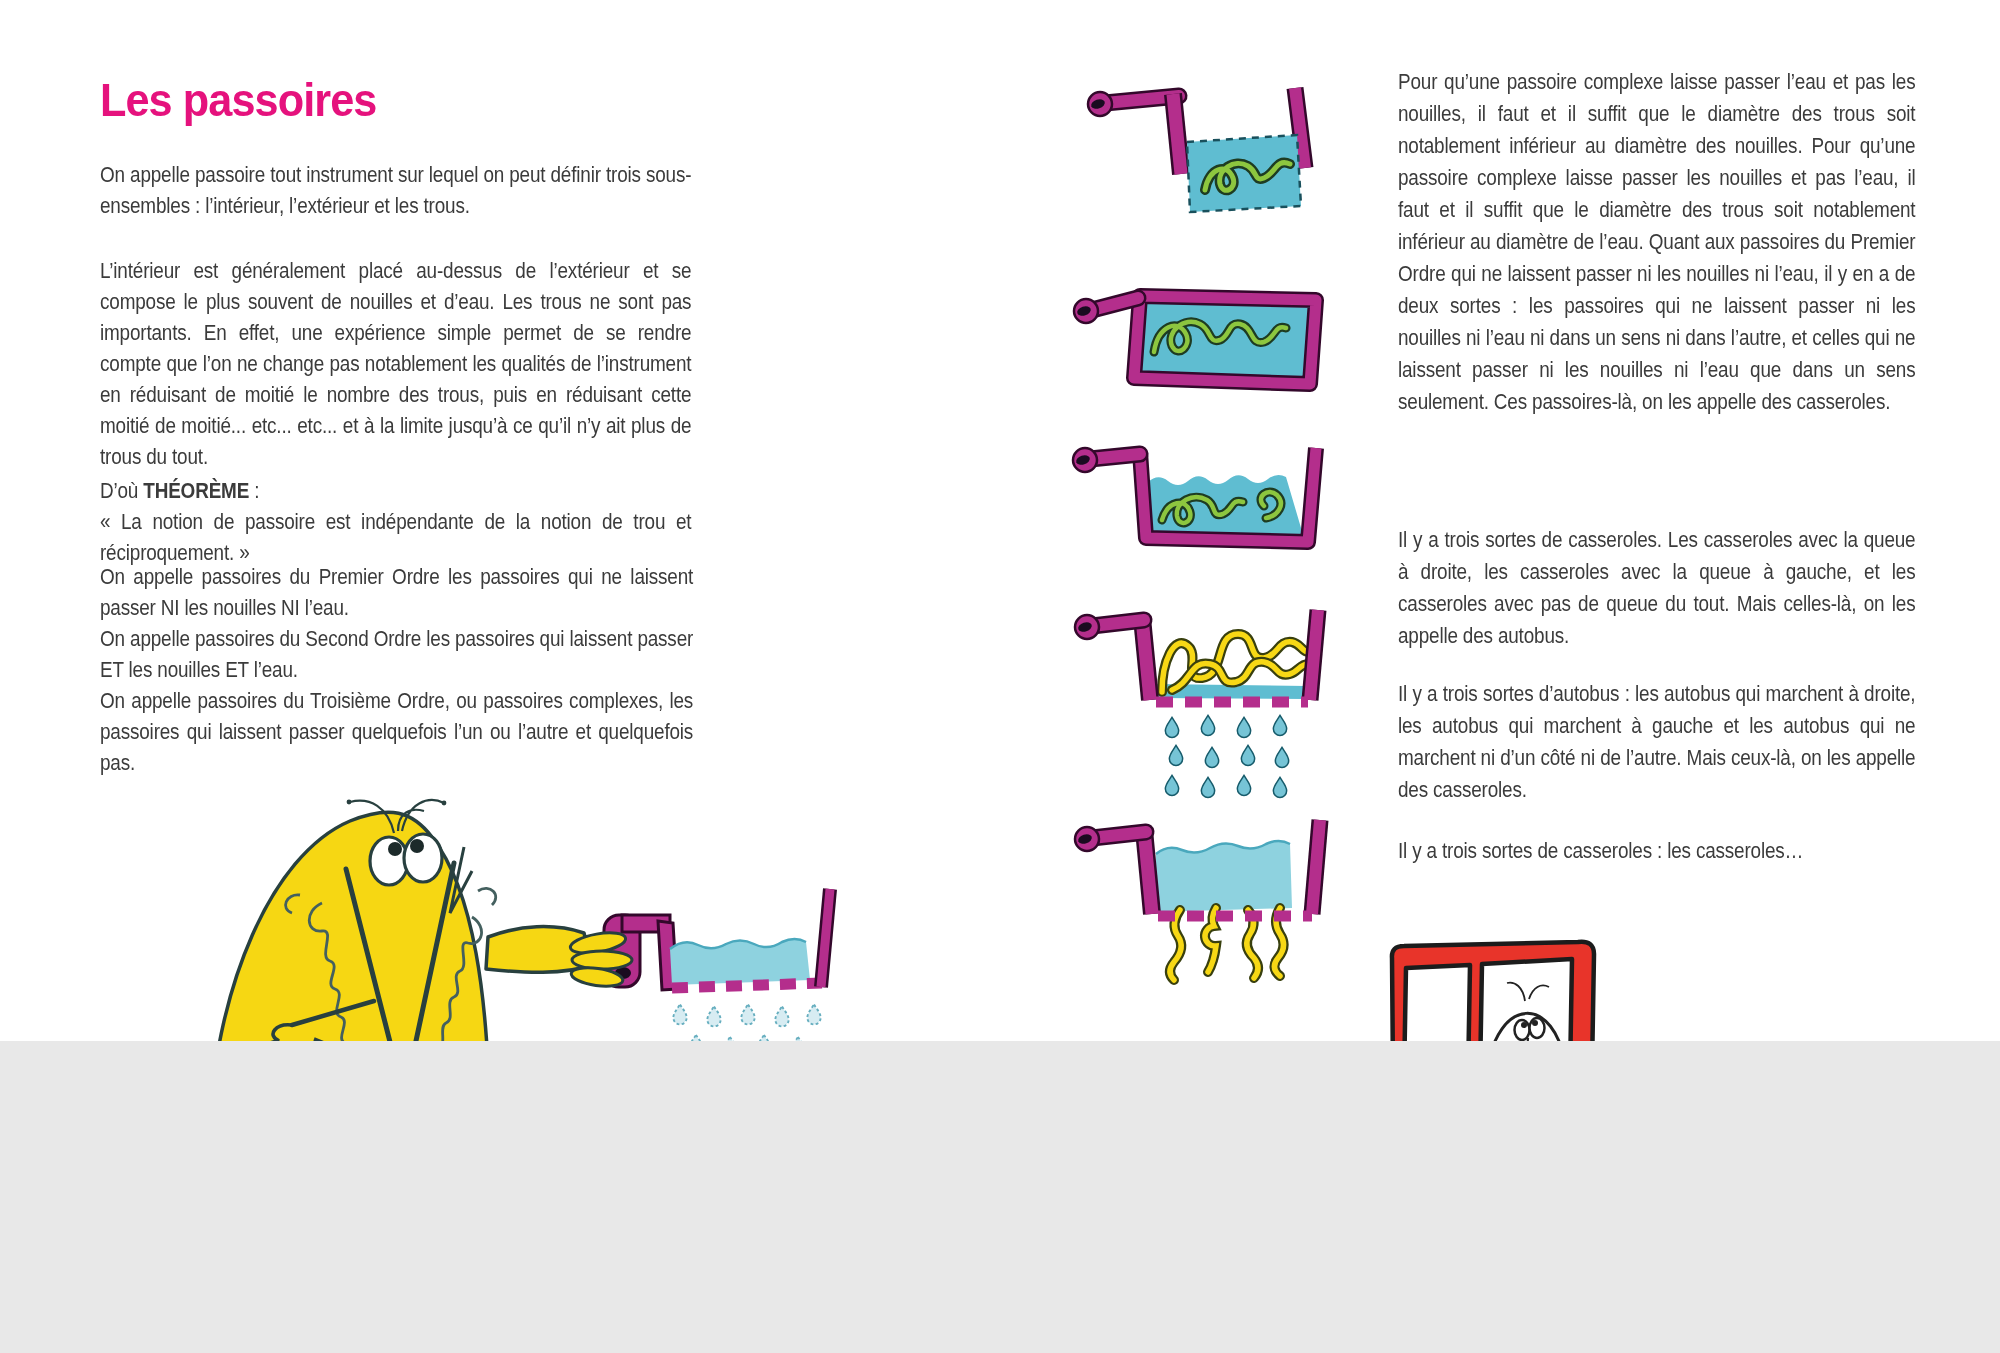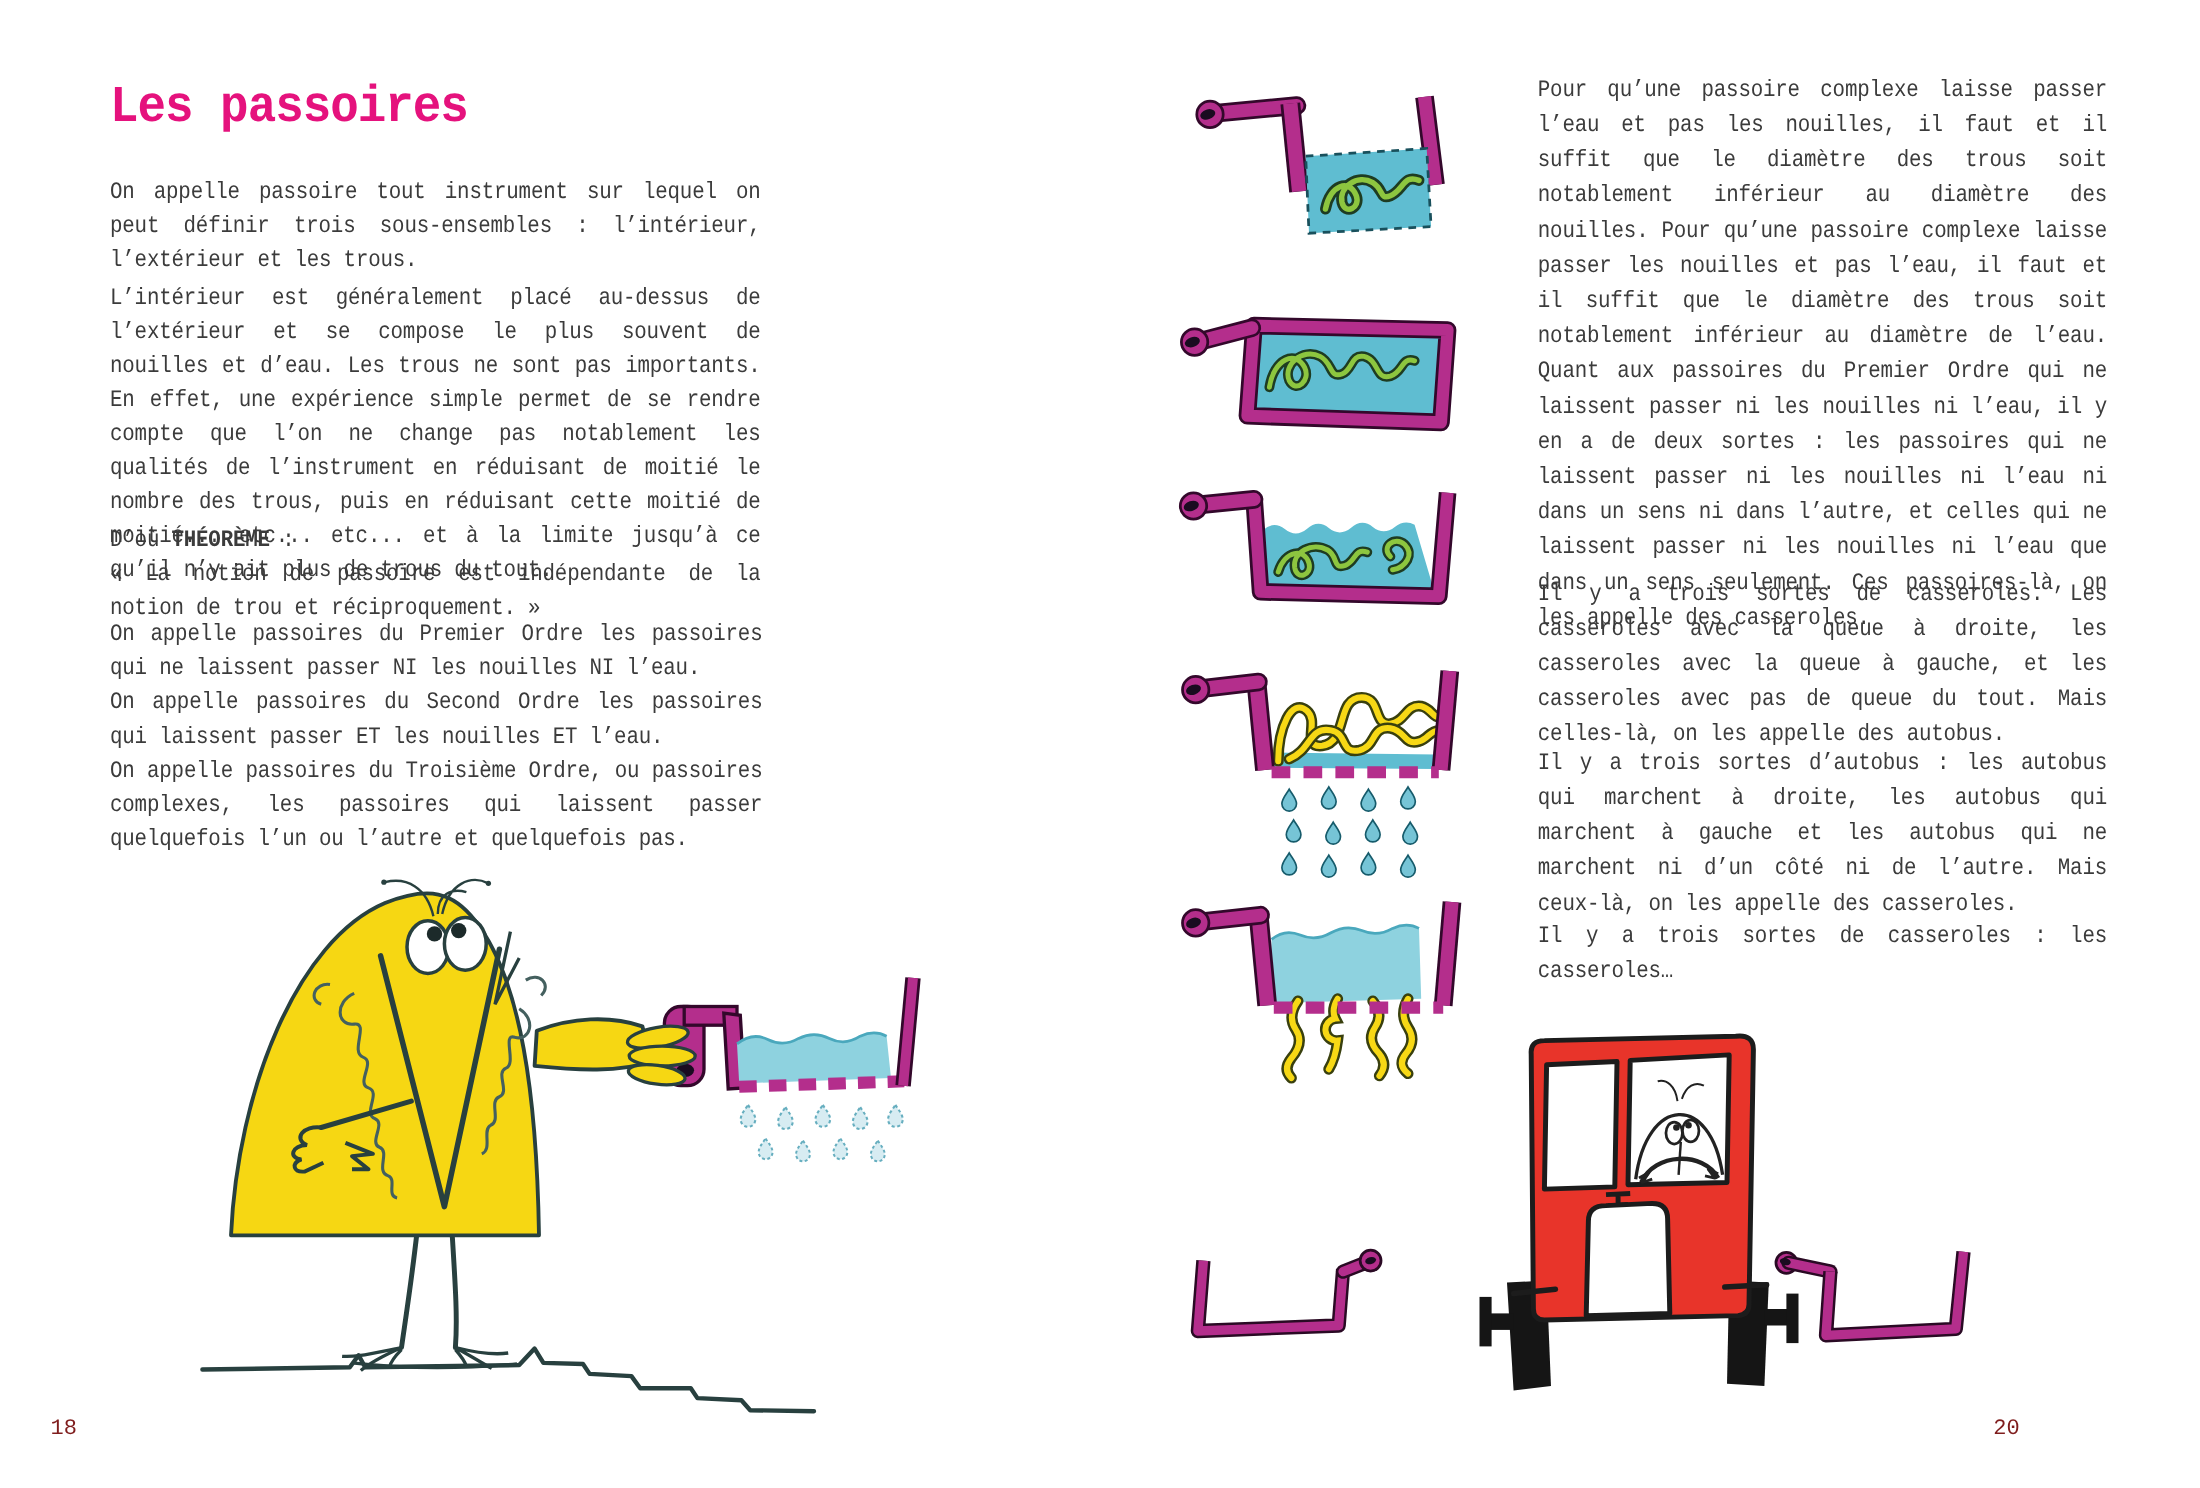--- a/index.html
+++ b/index.html
@@ -1,18 +1,18 @@
 <!DOCTYPE html>
 <html><head>
 <meta charset="utf-8">
 <style>
   html,body{margin:0;padding:0;background:#e8e8e8;}
   .spread{
-    position:relative;width:2000px;height:1353px;background:#ffffff;
-    font-family:Liberation Mono, monospace;color:#3b3b3b;overflow:hidden;
+    position:relative;width:2000px;height:1041px;background:#ffffff;
+    font-family:Liberation Sans, sans-serif;color:#3b3b3b;overflow:hidden;
   }
   .txt{position:absolute;transform-origin:0 0;transform:scaleX(0.88);
        font-size:21.5px;line-height:31px;text-align:justify;letter-spacing:-0.2px;}
   .txt p{margin:0;}
   .title{position:absolute;left:100px;top:72px;transform-origin:0 0;transform:scaleX(0.92);
          font-size:47px;font-weight:700;color:#e5127d;letter-spacing:-1px;}
   .bold{font-weight:700;}
   .pagenum{position:absolute;font-size:20px;color:#7f1d1d;}
   .rcol{line-height:32px;}
   svg{position:absolute;overflow:visible;}

